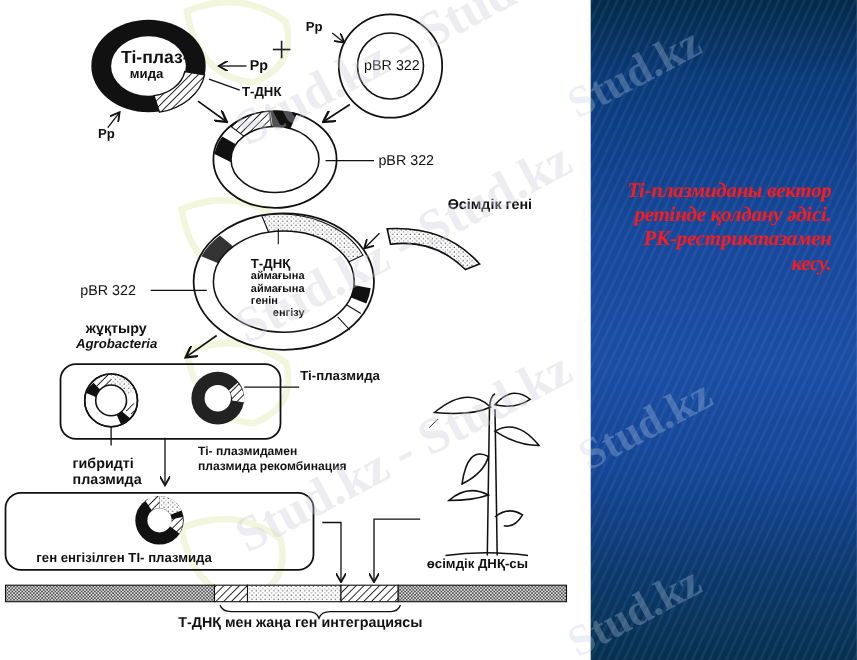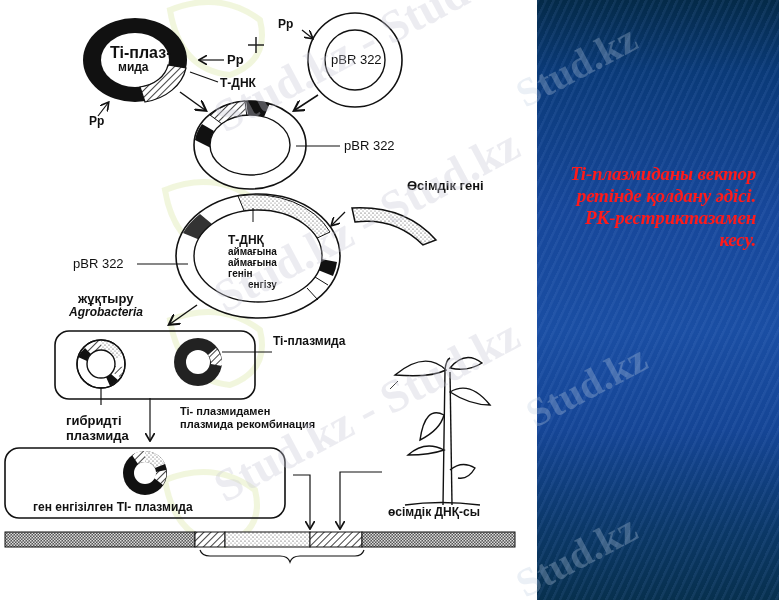--- a/index.html
+++ b/index.html
@@ -186,20 +186,21 @@
   </div>
   <div class="lbl" style="left:78px;top:291px;font-size:13px;">жұқтыру</div>
   <div class="lbl" style="left:69px;top:305px;font-size:12px;font-style:italic;">Agrobacteria</div>
   <div class="lbl" style="left:273px;top:334px;font-size:12px;">Ti-плазмида</div>
   <div class="lbl" style="left:66px;top:413px;font-size:13px;">гибридті</div>
   <div class="lbl" style="left:66px;top:428px;font-size:13px;">плазмида</div>
   <div class="lbl" style="left:180px;top:405px;font-size:11px;">Ti- плазмидамен</div>
   <div class="lbl" style="left:180px;top:418px;font-size:11px;">плазмида рекомбинация</div>
   <div class="lbl" style="left:33px;top:500px;font-size:12px;text-align:center;">ген енгізілген ТI- плазмида</div>
   <div class="lbl" style="left:388px;top:505px;font-size:12px;">өсімдік ДНҚ-сы</div>
+  <div class="lbl" style="left:162px;top:558px;font-size:13px;">Т-ДНҚ мен жаңа ген интеграциясы</div>
 </div>
 
 <div class="side-panel"></div>
 <div class="caption">Ti-плазмиданы вектор ретінде қолдану әдісі. РК-рестриктазамен кесу.</div>
 
 <div class="watermark" style="left:230px;top:90px;">Stud.kz - Stud.kz</div>
 <div class="watermark" style="left:230px;top:270px;">Stud.kz - Stud.kz</div>
 <div class="watermark wm-dark" style="left:530px;top:70px;font-size:40px;">Stud.kz</div>
 <div class="watermark" style="left:230px;top:460px;">Stud.kz - Stud.kz</div>
 <div class="watermark wm-dark" style="left:540px;top:390px;font-size:40px;">Stud.kz</div>

